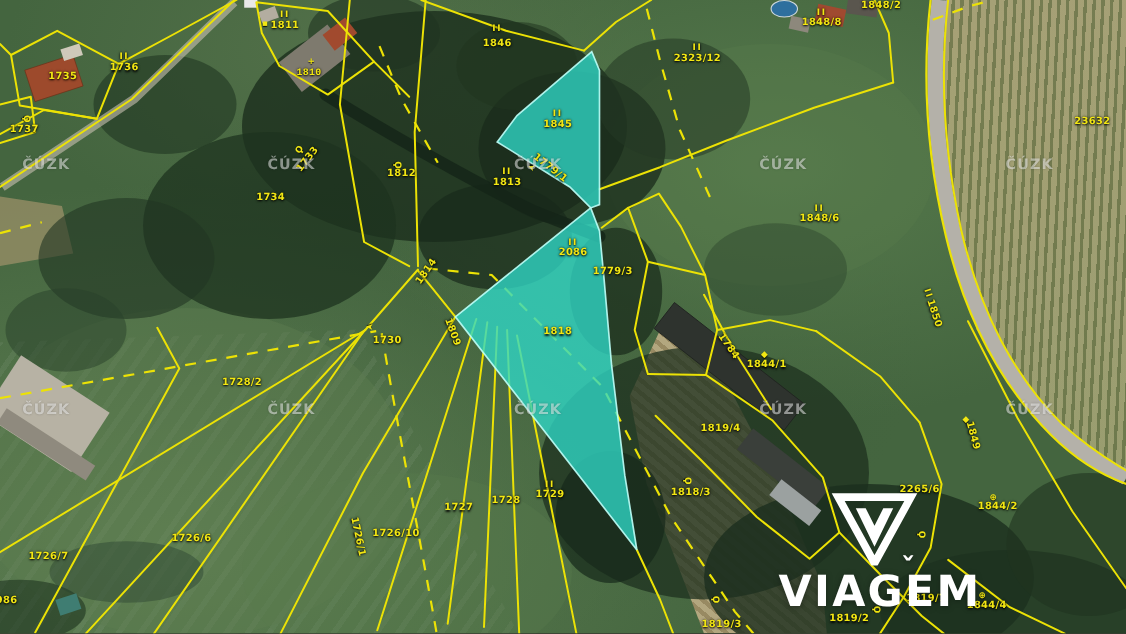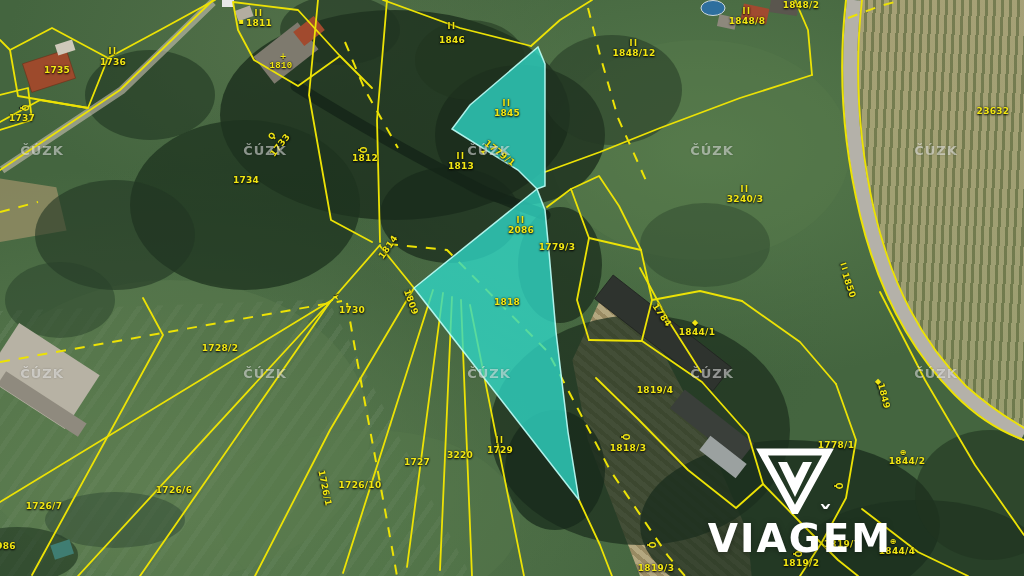--- a/index.html
+++ b/index.html
@@ -174,61 +174,61 @@
       <span class="plbl mark" style="left: 259px; top: 13px;">II</span>
       <span class="plbl" style="left: 259px; top: 23px;">1811</span>
       <span class="plbl" style="left: 281px; top: 66px; font-family: Liberation Mono, monospace;">1810</span>
       <span class="plbl" style="left: 280px; top: 145px; transform: translate(-50%, -50%) rotate(-52deg);">1733</span>
       <span class="plbl" style="left: 246px; top: 180px;">1734</span>
       <span class="plbl mark" style="left: 452px; top: 26px;">II</span>
       <span class="plbl" style="left: 452px; top: 40px;">1846</span>
       <span class="plbl mark" style="left: 507px; top: 103px;">II</span>
       <span class="plbl" style="left: 507px; top: 113px;">1845</span>
       <span class="plbl mark" style="left: 634px; top: 43px;">II</span>
-      <span class="plbl" style="left: 634px; top: 53px;">1848/12</span>
+      <span class="plbl" style="left: 634px; top: 53px;">2323/12</span>
       <span class="plbl mark" style="left: 747px; top: 11px;">II</span>
       <span class="plbl" style="left: 747px; top: 21px;">1848/8</span>
       <span class="plbl" style="left: 801px; top: 5px;">1848/2</span>
       <span class="plbl" style="left: 993px; top: 111px;">23632</span>
       <span class="plbl" style="left: 365px; top: 158px;">1812</span>
       <span class="plbl mark" style="left: 461px; top: 156px;">II</span>
       <span class="plbl" style="left: 461px; top: 166px;">1813</span>
       <span class="plbl" style="left: 500px; top: 153px; transform: translate(-50%, -50%) rotate(38deg);">1779/1</span>
       <span class="plbl" style="left: 388px; top: 247px; transform: translate(-50%, -50%) rotate(-55deg);">1814</span>
       <span class="plbl" style="left: 411px; top: 302px; transform: translate(-50%, -50%) rotate(70deg);">1809</span>
       <span class="plbl" style="left: 352px; top: 310px;">1730</span>
       <span class="plbl mark" style="left: 521px; top: 220px;">II</span>
       <span class="plbl" style="left: 521px; top: 230px;">2086</span>
       <span class="plbl" style="left: 557px; top: 247px;">1779/3</span>
       <span class="plbl" style="left: 497px; top: 302px; padding-left: 20px;">1818</span>
       <span class="plbl mark" style="left: 745px; top: 189px;">II</span>
-      <span class="plbl" style="left: 745px; top: 199px;">3240/3</span>
+      <span class="plbl" style="left: 745px; top: 199px;">1848/6</span>
       <span class="plbl mark" style="left: 844px; top: 267px; transform: translate(-50%, -50%) rotate(72deg);">II</span>
       <span class="plbl" style="left: 849px; top: 285px; transform: translate(-50%, -50%) rotate(72deg);">1850</span>
       <span class="plbl" style="left: 662px; top: 315px; transform: translate(-50%, -50%) rotate(55deg);">1784</span>
       <span class="plbl" style="left: 697px; top: 332px;">1844/1</span>
       <span class="plbl" style="left: 884px; top: 396px; transform: translate(-50%, -50%) rotate(75deg);">1849</span>
       <span class="plbl" style="left: 220px; top: 348px;">1728/2</span>
       <span class="plbl" style="left: 174px; top: 490px;">1726/6</span>
       <span class="plbl" style="left: 44px; top: 506px;">1726/7</span>
       <span class="plbl" style="left: 6px; top: 546px;">986</span>
       <span class="plbl" style="left: 325px; top: 488px; transform: translate(-50%, -50%) rotate(78deg);">1726/1</span>
       <span class="plbl" style="left: 360px; top: 485px;">1726/10</span>
       <span class="plbl" style="left: 417px; top: 462px;">1727</span>
-      <span class="plbl" style="left: 460px; top: 455px;">3220</span>
+      <span class="plbl" style="left: 460px; top: 455px;">1728</span>
       <span class="plbl mark" style="left: 500px; top: 440px;">II</span>
       <span class="plbl" style="left: 500px; top: 450px;">1729</span>
       <span class="plbl" style="left: 628px; top: 448px;">1818/3</span>
       <span class="plbl" style="left: 655px; top: 390px;">1819/4</span>
       <span class="plbl" style="left: 656px; top: 556px; margin-top: 12px;">1819/3</span>
       <span class="plbl" style="left: 842px; top: 496px; margin-top: 48px;">1819/7</span>
-      <span class="plbl" style="left: 836px; top: 445px;">1778/1</span>
+      <span class="plbl" style="left: 836px; top: 445px;">2265/6</span>
       <span class="plbl" style="left: 907px; top: 461px;">1844/2</span>
       <span class="plbl" style="left: 897px; top: 551px;">1844/4</span>
-      <span class="plbl" style="left: 801px; top: 563px;">1819/2</span>
+      <span class="plbl" style="left: 772px; top: 563px;">1819/2</span>
     </div>
   <div id="syms">
       <span class="sym" style="left: 283px; top: 56px;">+</span>
       <span class="sym" style="left: 241px; top: 21px;">▪</span>
       <span class="sym" style="left: 24px; top: 108px; transform: translate(-50%, -50%) rotate(90deg);">Ϙ</span>
       <span class="sym" style="left: 272px; top: 136px; transform: translate(-50%, -50%) rotate(-50deg);">Ϙ</span>
       <span class="sym" style="left: 362px; top: 150px; transform: translate(-50%, -50%) rotate(90deg);">Ϙ</span>
       <span class="sym" style="left: 625px; top: 437px; transform: translate(-50%, -50%) rotate(90deg);">Ϙ</span>
       <span class="sym" style="left: 651px; top: 545px; transform: translate(-50%, -50%) rotate(90deg);">Ϙ</span>
       <span class="sym" style="left: 838px; top: 486px; transform: translate(-50%, -50%) rotate(90deg);">Ϙ</span>

